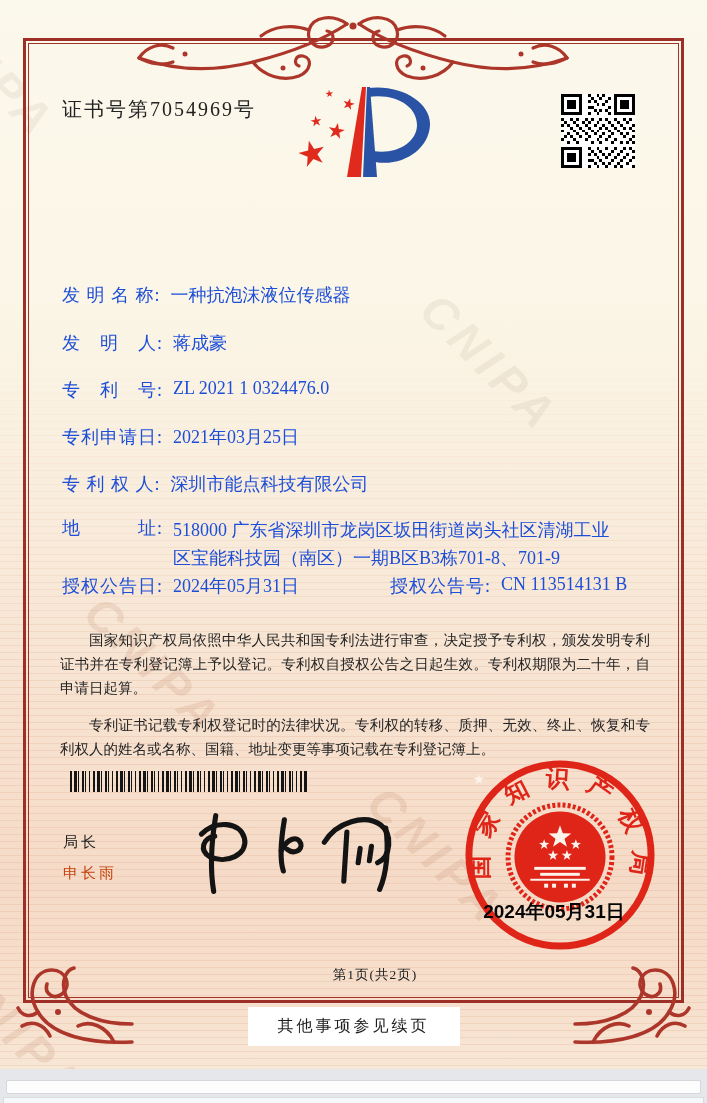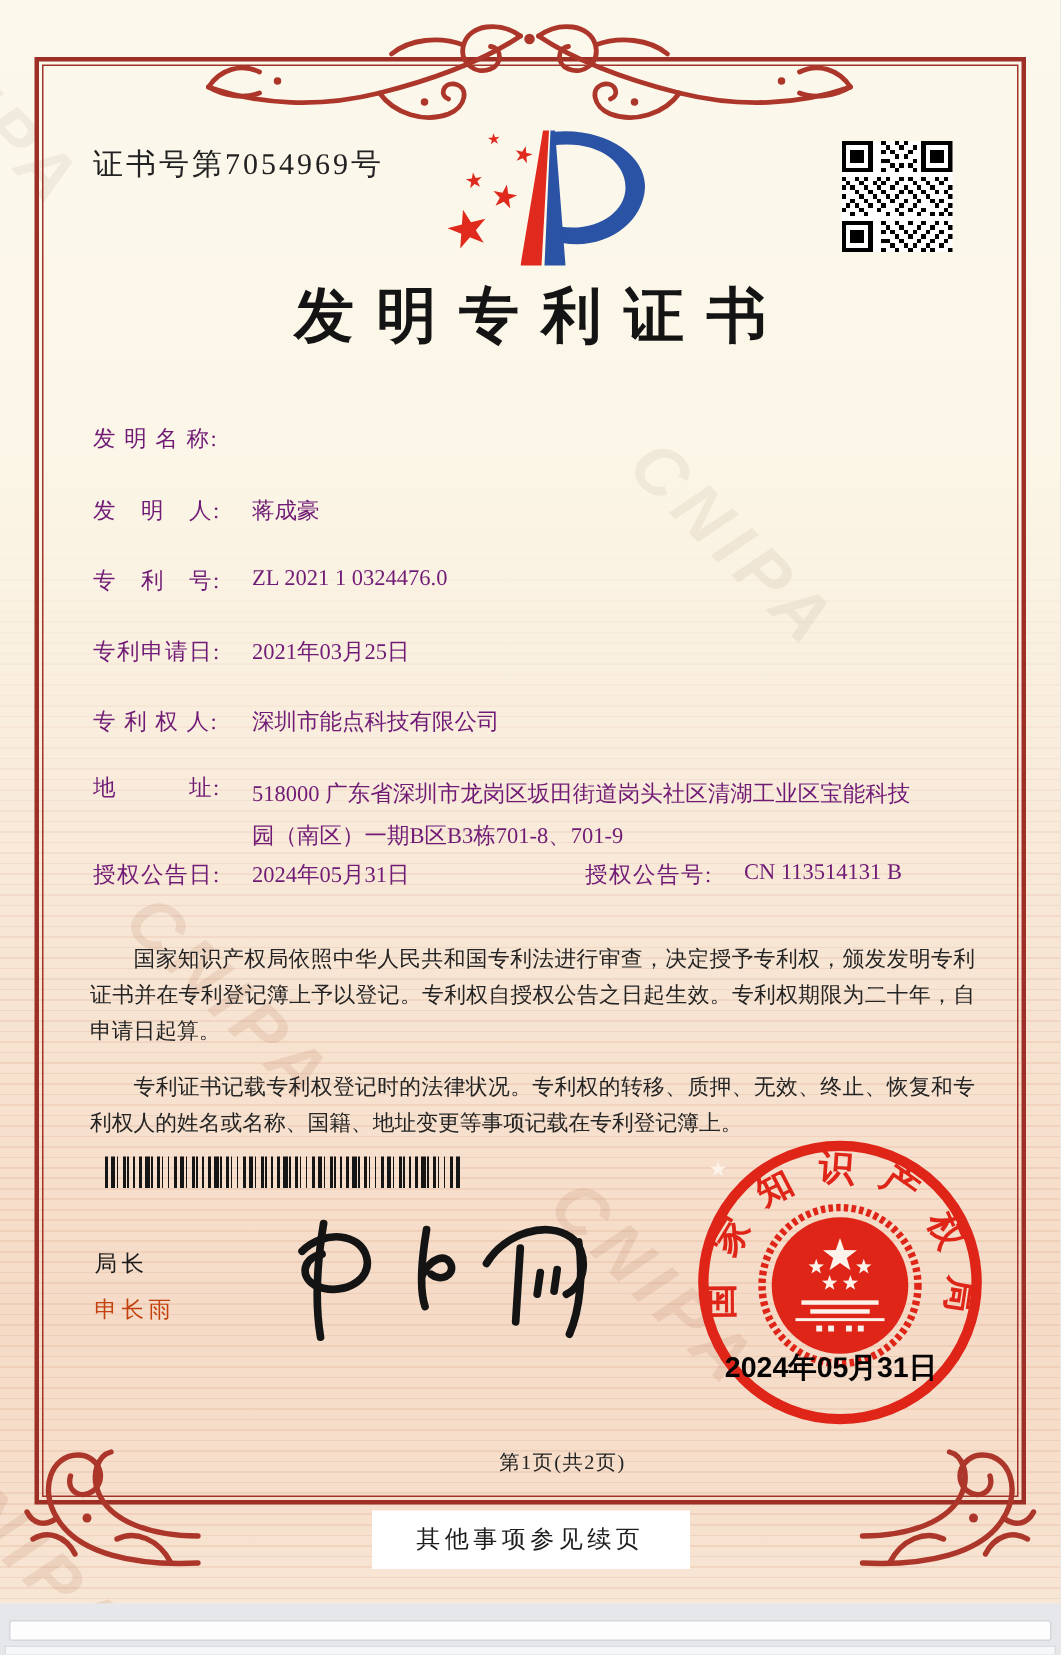--- a/index.html
+++ b/index.html
@@ -22,21 +22,21 @@
   .wm.dark{color:rgba(160,85,50,.12);}
   
   .cert-no{position:absolute;left:62px;top:96px;font-size:20px;letter-spacing:2px;color:#222;}
   .logo{position:absolute;left:297px;top:85px;width:140px;height:96px;}
   .logo .star{position:absolute;color:#e02a1e;line-height:1;}
   .qr{position:absolute;left:561px;top:94px;width:74px;height:74px;}
   .title{position:absolute;left:0;right:0;top:183px;text-align:center;
     font-weight:700;font-size:40px;letter-spacing:15px;text-indent:15px;color:#141414;}
   
   .frow{position:absolute;left:62px;display:flex;align-items:flex-start;
-    font-size:15px;color:#701a75;white-space:pre;}
+    font-size:18px;color:#1d4ed8;white-space:pre;}
   .flabel{display:inline-block;min-width:96px;letter-spacing:1px;}
   .fvalue{margin-left:10px;white-space:normal;}
   .addr .fvalue{width:452px;line-height:28px;}
   .grant2{position:absolute;left:328px;top:0;display:flex;white-space:pre;}
   
   .paras{position:absolute;left:60px;top:604px;width:590px;color:#242424;margin-top:24px;}
   .paras p{margin:0 0 13px 0;font-size:14.5px;line-height:24px;text-indent:2em;text-align:justify;}
   
   .barcode{position:absolute;left:70px;top:771px;width:237px;height:21px;
     background:repeating-linear-gradient(90deg,#151515 0 2px,rgba(0,0,0,0) 2px 4px,#151515 4px 7px,rgba(0,0,0,0) 7px 8px,#151515 8px 9px,rgba(0,0,0,0) 9px 12px,#151515 12px 14px,rgba(0,0,0,0) 14px 15px,#151515 15px 16px,rgba(0,0,0,0) 16px 19px,#151515 19px 20px,rgba(0,0,0,0) 20px 23px);}
@@ -144,24 +144,24 @@
         <rect x="1" y="19" width="5" height="5"></rect>
     </g>
     <g fill="#000">
       <rect x="2" y="2" width="3" height="3"></rect>
         <rect x="20" y="2" width="3" height="3"></rect>
         <rect x="2" y="20" width="3" height="3"></rect>
       <path d="M9 0h1v1h-1zM12 0h1v1h-1zM14 0h1v1h-1zM10 1h1v1h-1zM13 1h1v1h-1zM16 1h1v1h-1zM9 2h1v1h-1zM11 2h1v1h-1zM15 2h1v1h-1zM12 3h1v1h-1zM14 3h1v1h-1zM9 4h2v1h-2zM16 4h1v1h-1zM11 5h1v1h-1zM13 5h1v1h-1zM15 5h1v1h-1zM9 6h1v1h-1zM12 6h1v1h-1zM16 6h1v1h-1zM0 8h1v1h-1zM3 8h1v1h-1zM5 8h1v1h-1zM8 8h1v1h-1zM10 8h1v1h-1zM13 8h1v1h-1zM15 8h1v1h-1zM18 8h1v1h-1zM21 8h1v1h-1zM23 8h1v1h-1zM1 9h1v1h-1zM4 9h1v1h-1zM7 9h1v1h-1zM9 9h1v1h-1zM12 9h1v1h-1zM16 9h1v1h-1zM19 9h1v1h-1zM22 9h1v1h-1zM0 10h1v1h-1zM2 10h1v1h-1zM5 10h1v1h-1zM8 10h1v1h-1zM11 10h1v1h-1zM14 10h1v1h-1zM17 10h1v1h-1zM20 10h1v1h-1zM24 10h1v1h-1zM3 11h1v1h-1zM6 11h1v1h-1zM9 11h1v1h-1zM13 11h1v1h-1zM15 11h1v1h-1zM18 11h1v1h-1zM21 11h1v1h-1zM23 11h1v1h-1zM0 12h1v1h-1zM4 12h1v1h-1zM7 12h1v1h-1zM10 12h1v1h-1zM12 12h1v1h-1zM16 12h1v1h-1zM19 12h1v1h-1zM24 12h1v1h-1zM2 13h1v1h-1zM5 13h1v1h-1zM8 13h1v1h-1zM11 13h1v1h-1zM14 13h1v1h-1zM17 13h1v1h-1zM20 13h1v1h-1zM22 13h1v1h-1zM1 14h1v1h-1zM3 14h1v1h-1zM6 14h1v1h-1zM9 14h1v1h-1zM13 14h1v1h-1zM16 14h1v1h-1zM21 14h1v1h-1zM24 14h1v1h-1zM0 15h1v1h-1zM4 15h1v1h-1zM8 15h1v1h-1zM12 15h1v1h-1zM15 15h1v1h-1zM18 15h1v1h-1zM23 15h1v1h-1zM2 16h1v1h-1zM5 16h1v1h-1zM10 16h1v1h-1zM13 16h1v1h-1zM17 16h1v1h-1zM20 16h1v1h-1zM22 16h1v1h-1zM24 16h1v1h-1zM9 18h1v1h-1zM12 18h1v1h-1zM15 18h1v1h-1zM18 18h1v1h-1zM21 18h1v1h-1zM23 18h1v1h-1zM10 19h1v1h-1zM13 19h1v1h-1zM17 19h1v1h-1zM20 19h1v1h-1zM24 19h1v1h-1zM9 20h1v1h-1zM11 20h1v1h-1zM14 20h1v1h-1zM16 20h1v1h-1zM19 20h1v1h-1zM22 20h1v1h-1zM12 21h1v1h-1zM15 21h1v1h-1zM18 21h1v1h-1zM21 21h1v1h-1zM24 21h1v1h-1zM9 22h2v1h-2zM13 22h1v1h-1zM17 22h1v1h-1zM20 22h1v1h-1zM23 22h1v1h-1zM11 23h1v1h-1zM14 23h1v1h-1zM16 23h1v1h-1zM19 23h1v1h-1zM22 23h1v1h-1zM9 24h1v1h-1zM12 24h1v1h-1zM15 24h1v1h-1zM18 24h1v1h-1zM20 24h1v1h-1zM24 24h1v1h-1z"></path>
     </g>
   </svg>
 
-  <div class="title">发明专利证书</div>
 
   <div class="frow" style="top:283px">
     <span class="flabel">发 明 名 称:</span>
+    <span class="fvalue">一种抗泡沫液位传感器</span>
   </div>
   <div class="frow" style="top:331px">
     <span class="flabel">发　明　人:</span>
     <span class="fvalue">蒋成豪</span>
   </div>
   <div class="frow" style="top:378px">
     <span class="flabel">专　利　号:</span>
     <span class="fvalue">ZL 2021 1 0324476.0</span>
   </div>
   <div class="frow" style="top:425px">

